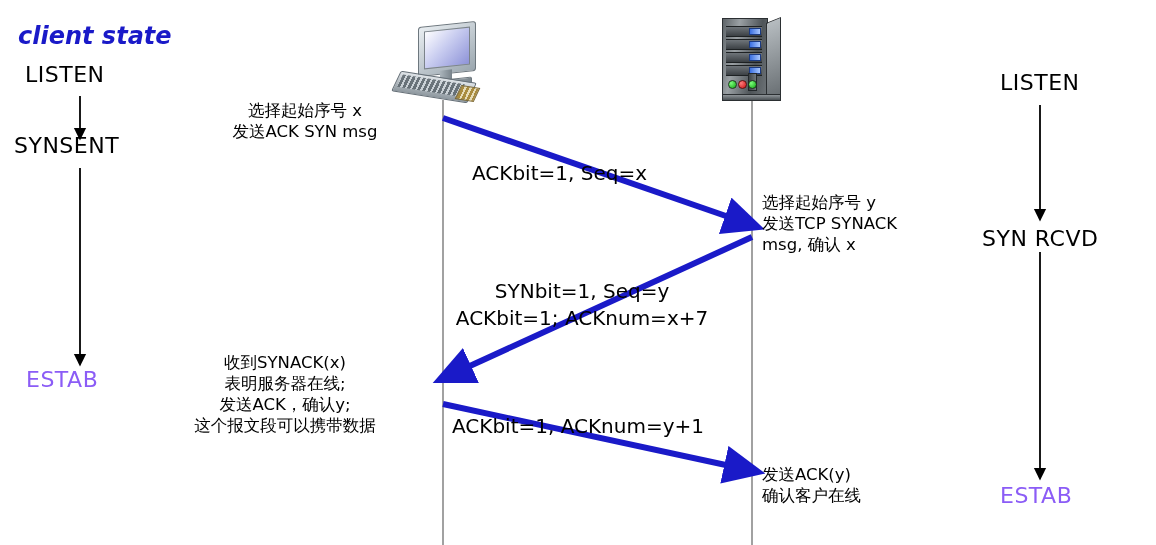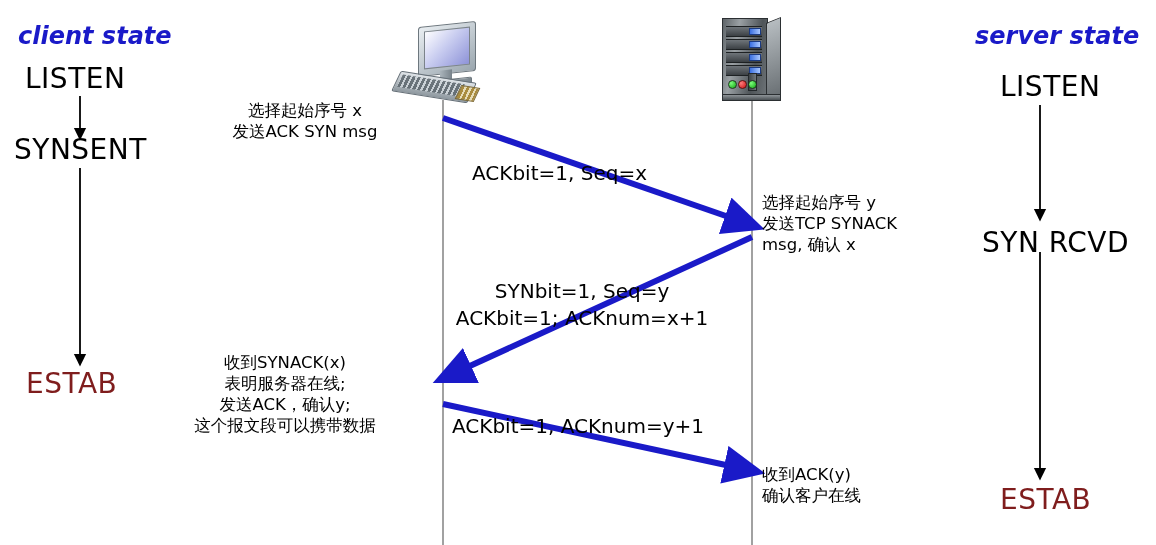--- a/index.html
+++ b/index.html
@@ -4,24 +4,24 @@
 <style>
   html,body{margin:0;padding:0;background:#ffffff;}
   body{font-family:"DejaVu Sans", sans-serif;}
   #stage{position:relative;width:1156px;height:545px;background:#fff;overflow:hidden;}
 
   .state-hdr{
     position:absolute;color:#1a1ac8;font-weight:bold;font-style:italic;
     font-size:24px;font-family:"DejaVu Sans", sans-serif;white-space:nowrap;
   }
   .state-lbl{
-    position:absolute;color:#000;font-size:28px;white-space:nowrap;
+    position:absolute;color:#000;font-size:22px;white-space:nowrap;
     font-family:"DejaVu Sans", sans-serif;letter-spacing:0.5px;
   }
-  .state-lbl.estab{color:#7f1d1d;text-align:right;}
+  .state-lbl.estab{color:#8b5cf6;text-align:right;}
 
   .cn{
     position:absolute;color:#000;font-size:16.5px;line-height:21px;
     font-family:"DejaVu Sans", sans-serif;white-space:nowrap;
   }
   .cn.right{text-align:center;}
   .cn.left{text-align:left;}
 
   .msg{
     position:absolute;color:#000;font-size:20px;line-height:27px;
@@ -157,21 +157,20 @@
     <div class="led" style="left:27px;top:36px;"></div>
     <div class="led" style="left:27px;top:49px;"></div>
     <div class="slot" style="top:55px;height:16px;"></div>
     <div class="dot g1"></div>
     <div class="dot r"></div>
     <div class="dot g2"></div>
     <div class="foot"></div>
   </div>
 
   <div class="state-hdr" style="left:18px;top:22px;">client state</div>
-  <div class="state-hdr" style="left:975px;top:22px;">server state</div>
 
   <div class="state-lbl" style="left:25px;top:62px;">LISTEN</div>
   <div class="state-lbl" style="left:14px;top:133px;">SYNSENT</div>
   <div class="state-lbl estab" style="left:26px;top:367px;">ESTAB</div>
 
   <div class="state-lbl" style="left:1000px;top:70px;">LISTEN</div>
   <div class="state-lbl" style="left:982px;top:226px;">SYN RCVD</div>
   <div class="state-lbl estab" style="left:1000px;top:483px;">ESTAB</div>
 
   <div class="cn right" style="left:180px;top:100px;width:250px;">
@@ -186,30 +185,30 @@
     <div>这个报文段可以携带数据</div>
   </div>
 
   <div class="cn left" style="left:762px;top:192px;width:250px;">
     <div>选择起始序号 y</div>
     <div>发送TCP SYNACK</div>
     <div>msg, 确认 x</div>
   </div>
 
   <div class="cn left" style="left:762px;top:464px;width:250px;">
-    <div>收到ACK(y)</div>
+    <div>发送ACK(y)</div>
     <div>确认客户在线</div>
   </div>
 
   <div class="msg" style="left:472px;top:160px;">
     <div>ACKbit=1, Seq=x</div>
   </div>
 
   <div class="msg" style="left:452px;top:278px;text-align:center;width:260px;">
     <div>SYNbit=1, Seq=y</div>
-    <div>ACKbit=1; ACKnum=x+1</div>
+    <div>ACKbit=1; ACKnum=x+7</div>
   </div>
 
   <div class="msg" style="left:452px;top:413px;">
     <div>ACKbit=1, ACKnum=y+1</div>
   </div>
 
 </div>
 
 </body></html>

